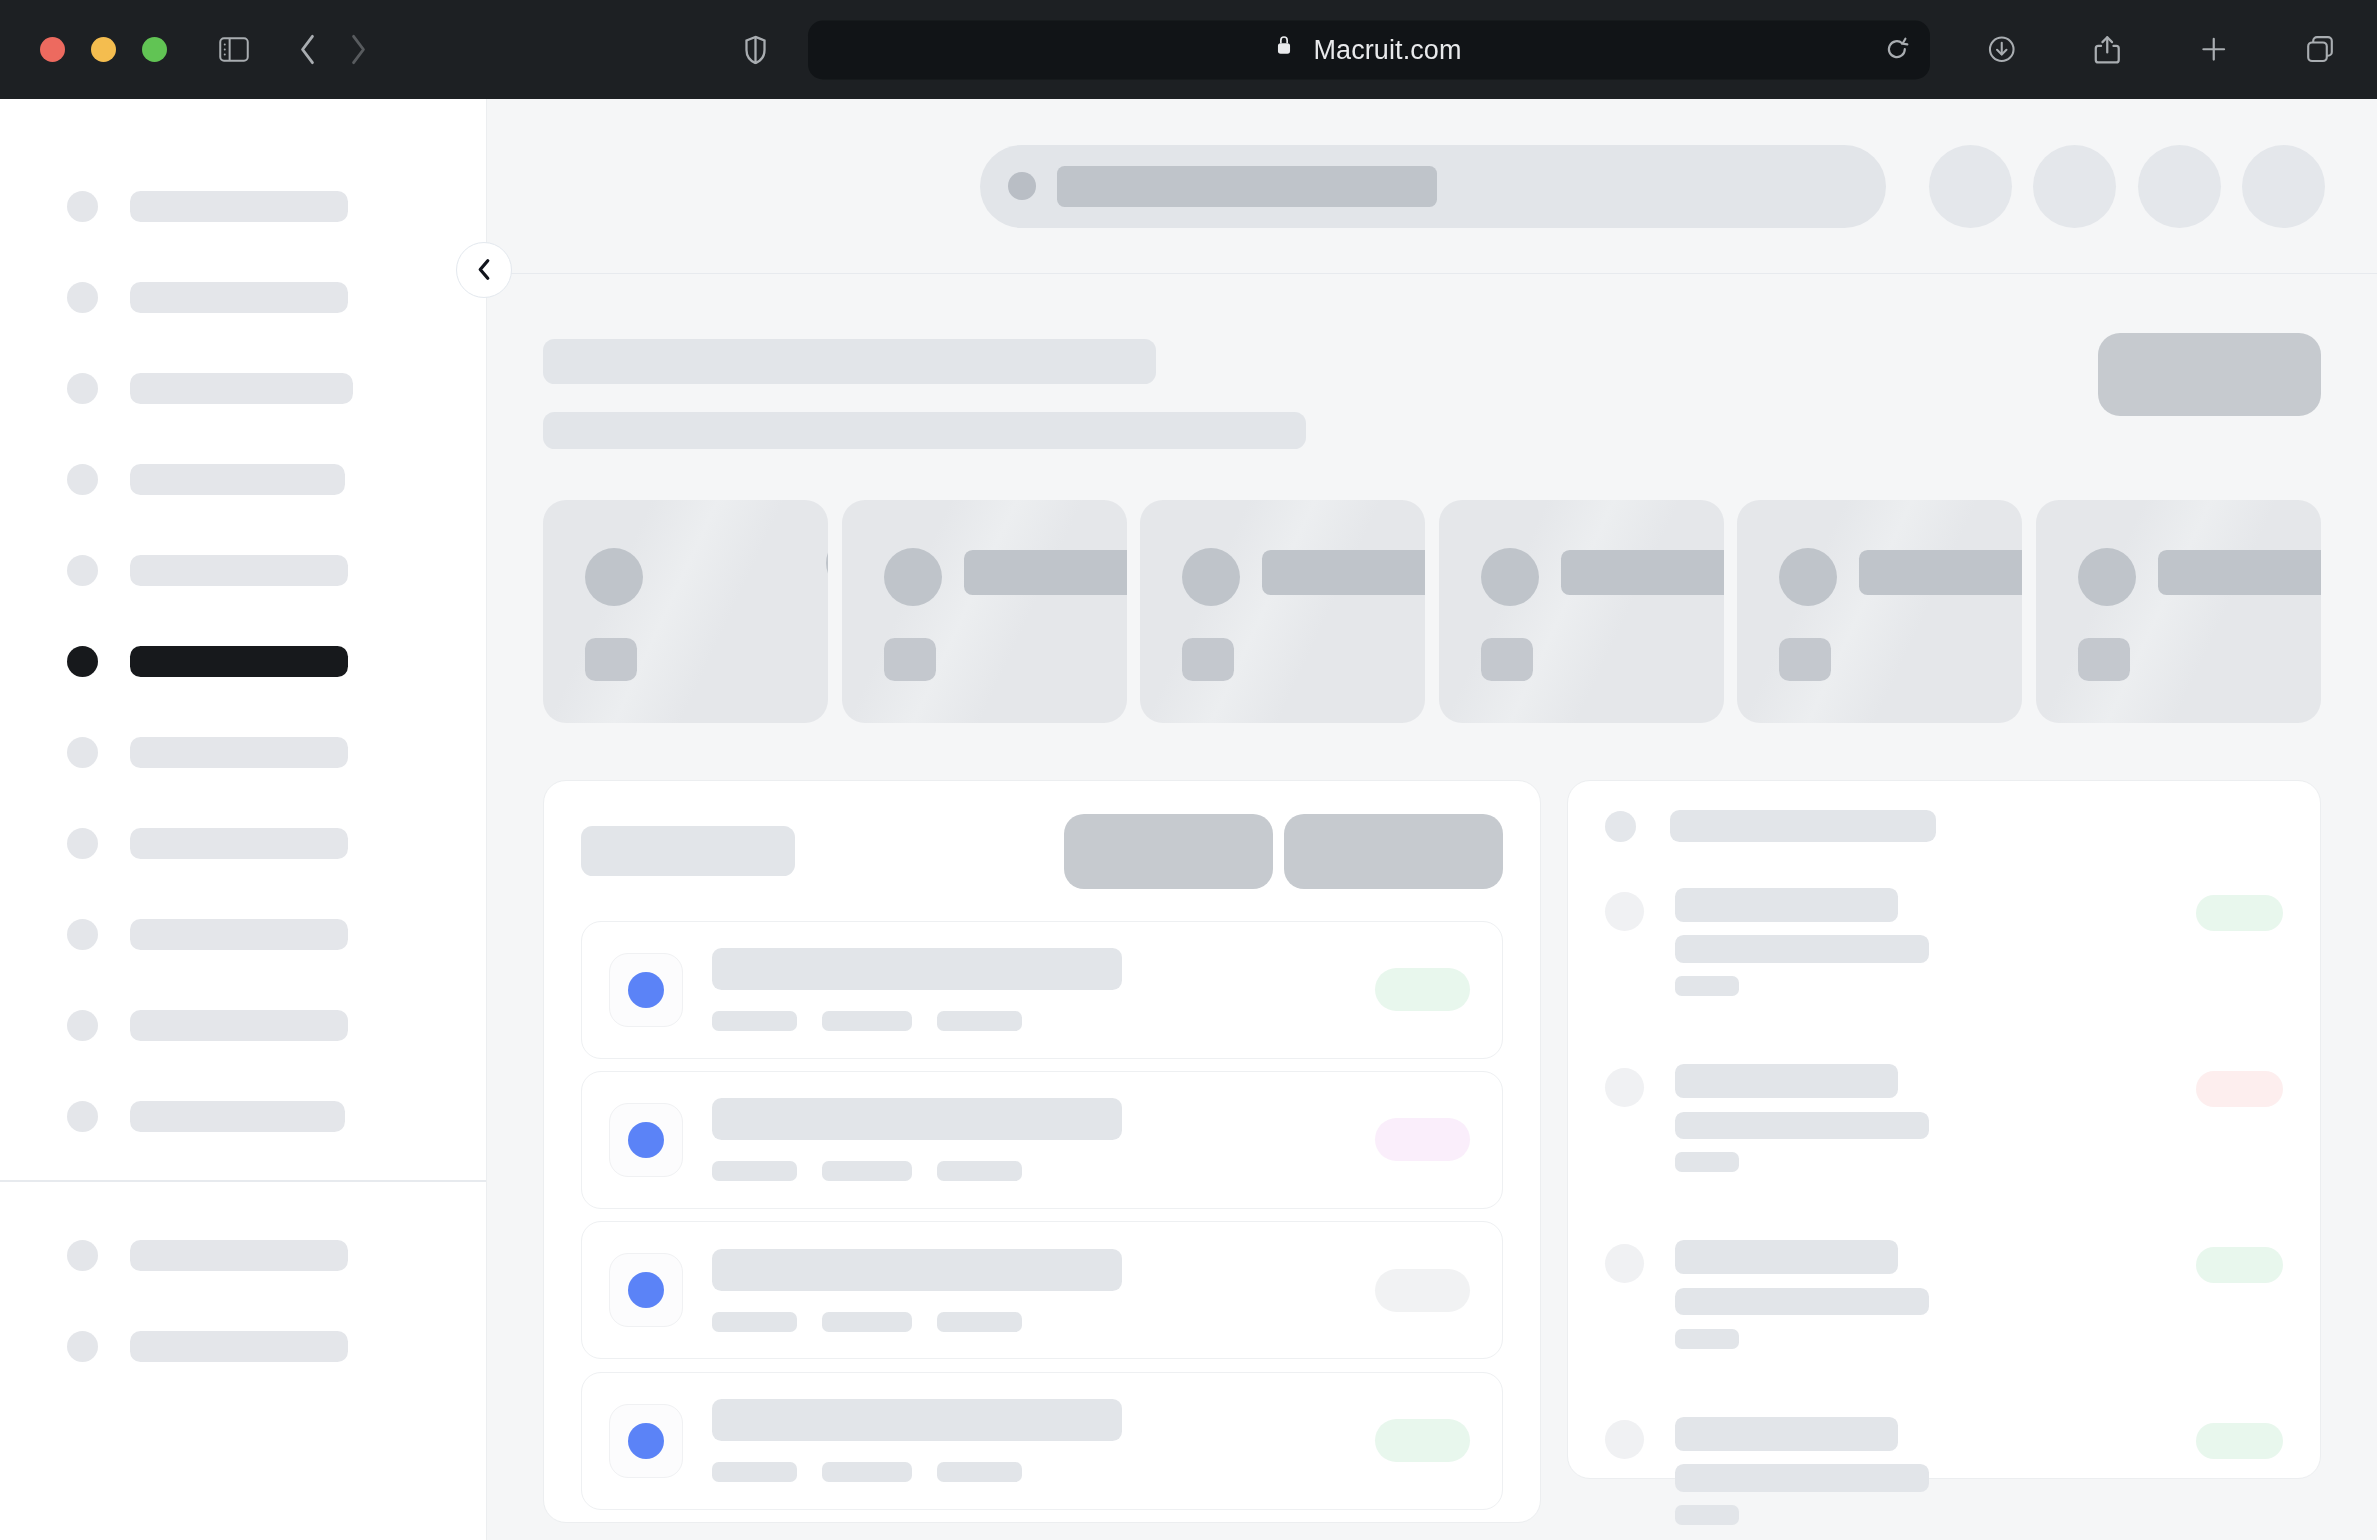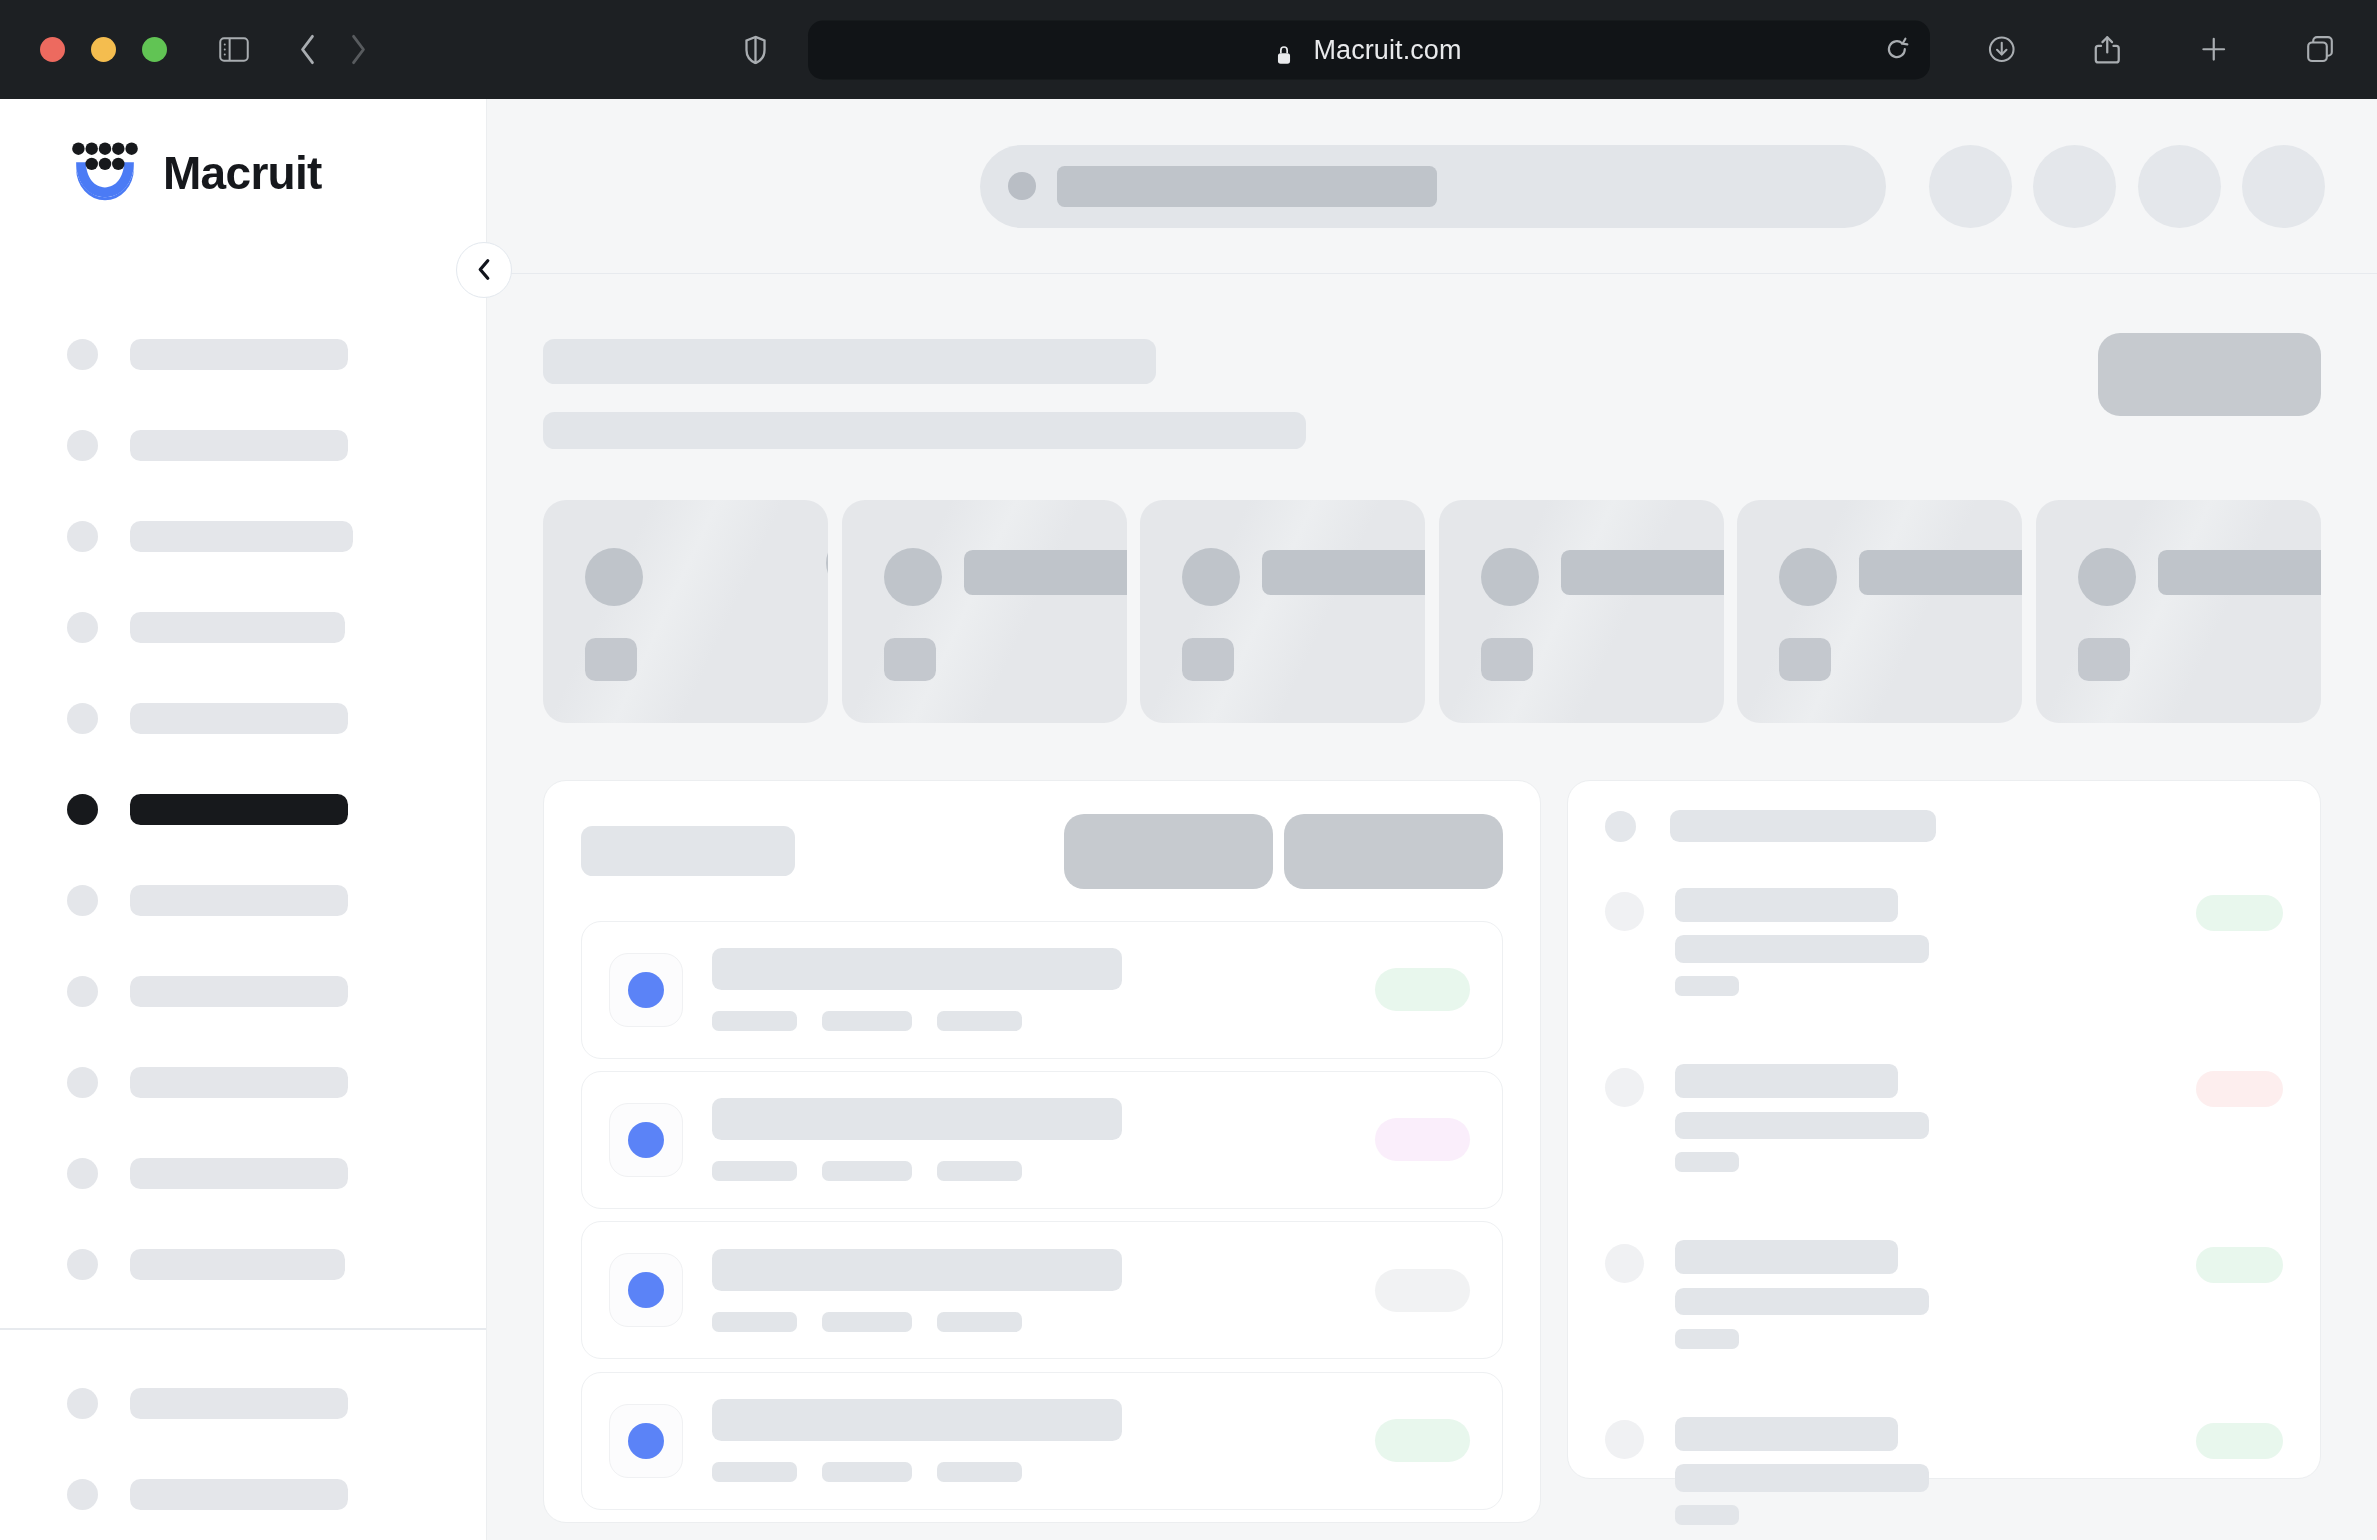--- a/index.html
+++ b/index.html
@@ -39,21 +39,21 @@
   .shield { position: absolute; left: 744px; top: 50%; transform: translateY(-50%); }
 
   .urlbar {
     position: absolute; left: 808px; top: 50%; transform: translateY(-50%);
     width: 1122px; height: 59px;
     background: #111417; border-radius: 15px;
     display: flex; align-items: center; justify-content: center;
   }
   .url-text {
     color: #e9eaec; font-size: 27px; letter-spacing: 0.1px;
-    display: flex; align-items: flex-end; gap: 21px;
+    display: flex; align-items: flex-start; gap: 21px;
   }
   .reload { position: absolute; right: 21px; top: 50%; transform: translateY(-50%); }
 
   .tb-right {
     position: absolute; right: 42px; top: 50%; transform: translateY(-50%);
     display: flex; align-items: center; gap: 77px;
   }
 
   
   .page { flex: 1; display: flex; background: #f5f6f7; position: relative; overflow: hidden; }
@@ -266,38 +266,20 @@
           <rect x="5.4" y="1.8" width="12.6" height="12.6" rx="2.6"></rect>
           <rect x="2" y="5.4" width="12.6" height="12.6" rx="2.6" fill="#1d2023"></rect>
         </svg>
       </span>
     </div>
   </div>
 
   <div class="page">
 
     <aside class="sidebar">
-      <div class="brand">
-        <span class="logo-mark">
-          <svg viewBox="0 0 100 100">
-            <path d="M12 40 a38 38 0 0 0 76 0 v4 a38 40 0 0 1 -76 0 z" fill="none"></path>
-            <path d="M12 38 v6 a38 42 0 0 0 76 0 v-6 a26 30 0 0 1 -76 0 z" fill="#4b7bf5"></path>
-            <path d="M12 36 c0 28 17 46 38 46 s38 -18 38 -46 l-13 0 c0 20 -11 33 -25 33 s-25 -13 -25 -33 z" fill="#4b7bf5"></path>
-            <circle cx="15" cy="18" r="8.2" fill="#17191c"></circle>
-            <circle cx="32.5" cy="18" r="8.2" fill="#17191c"></circle>
-            <circle cx="50" cy="18" r="8.2" fill="#17191c"></circle>
-            <circle cx="67.5" cy="18" r="8.2" fill="#17191c"></circle>
-            <circle cx="85" cy="18" r="8.2" fill="#17191c"></circle>
-            <circle cx="32.5" cy="38" r="8.2" fill="#17191c"></circle>
-            <circle cx="50" cy="38" r="8.2" fill="#17191c"></circle>
-            <circle cx="67.5" cy="38" r="8.2" fill="#17191c"></circle>
-          </svg>
-        </span>
-        <span class="brand-name">Macruit</span>
-      </div>
 
       <div class="collapse-btn">
         <span>
           <svg width="20" height="25" viewBox="0 0 12 16" fill="none" stroke="#12151d" stroke-width="2.1" stroke-linecap="round" stroke-linejoin="round">
               <polyline points="8.4,2.4 3.6,8 8.4,13.6"></polyline>
             </svg>
         </span>
       </div>
 
       <nav class="nav-list">

